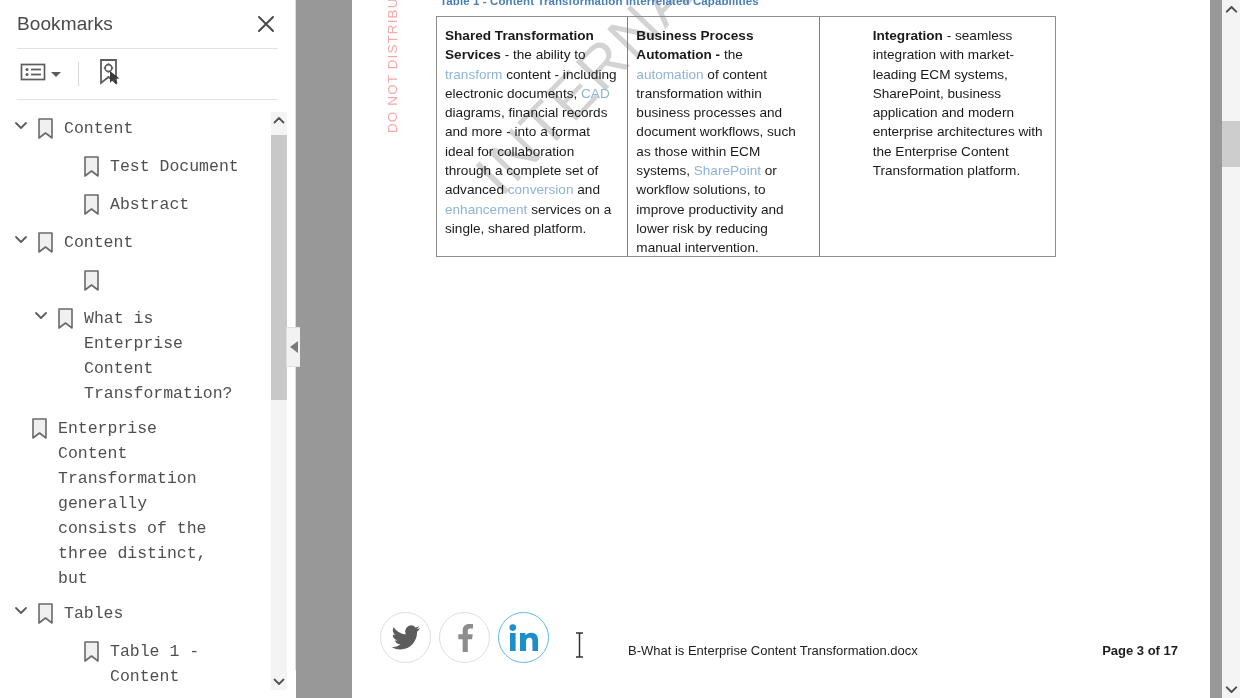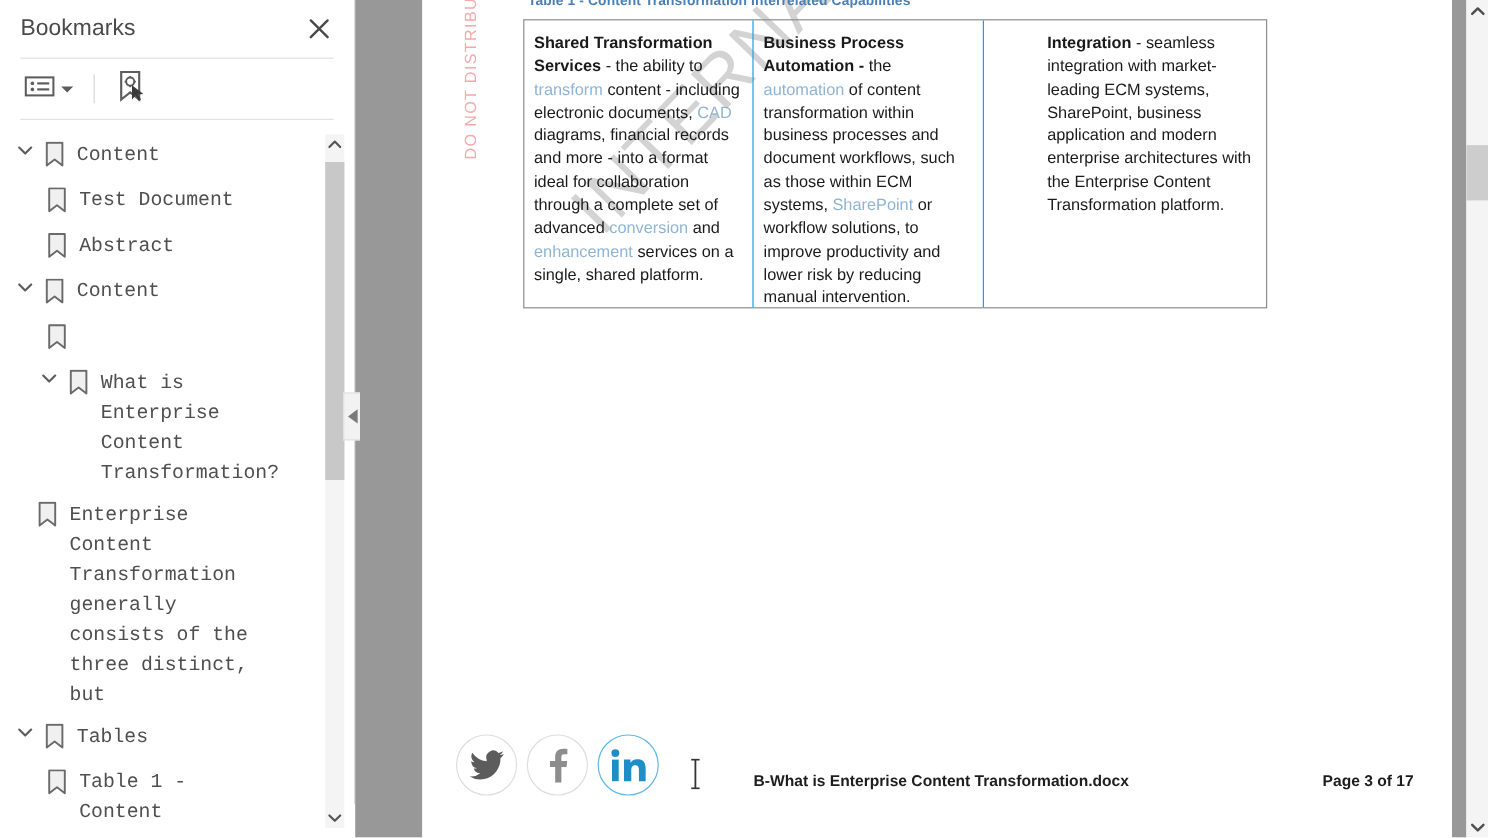--- a/index.html
+++ b/index.html
@@ -116,21 +116,21 @@
   .bm-label {
     font-size: 16.5px;
     color: #4f4f4f;
     line-height: 25px;
     padding-top: 6px;
     padding-left: 8px;
     padding-bottom: 4px;
     max-width: 190px;
   }
   .lvl0 { padding-left: 8px; }
-  .lvl1 { padding-left: 36px; }
+  .lvl1 { padding-left: 36px; margin-left: 44px; }
   .lvl2 { padding-left: 28px; }
   .lvl3 { padding-left: 28px; }
   .lvl1 .bm-label, .lvl3 .bm-label { max-width: 175px; }
   .lvl2 .bm-label { max-width: 180px; }
 
   
   .bm-scrollbar {
     position: absolute;
     top: 112px; right: 8px;
     width: 16px;
@@ -298,21 +298,21 @@
     width: 11px;
     height: 26px;
     z-index: 5;
   }
 
   .footer-doc-name {
     position: absolute;
     left: 240px;
     top: 37px;
     font-size: 13px;
-    font-weight: bold;
+    font-weight: normal;
     color: #1d1d1d;
     padding-left: 36px;
   }
   .footer-page-num {
     position: absolute;
     right: 62px;
     top: 37px;
     font-size: 13px;
     font-weight: bold;
     color: #1d1d1d;

